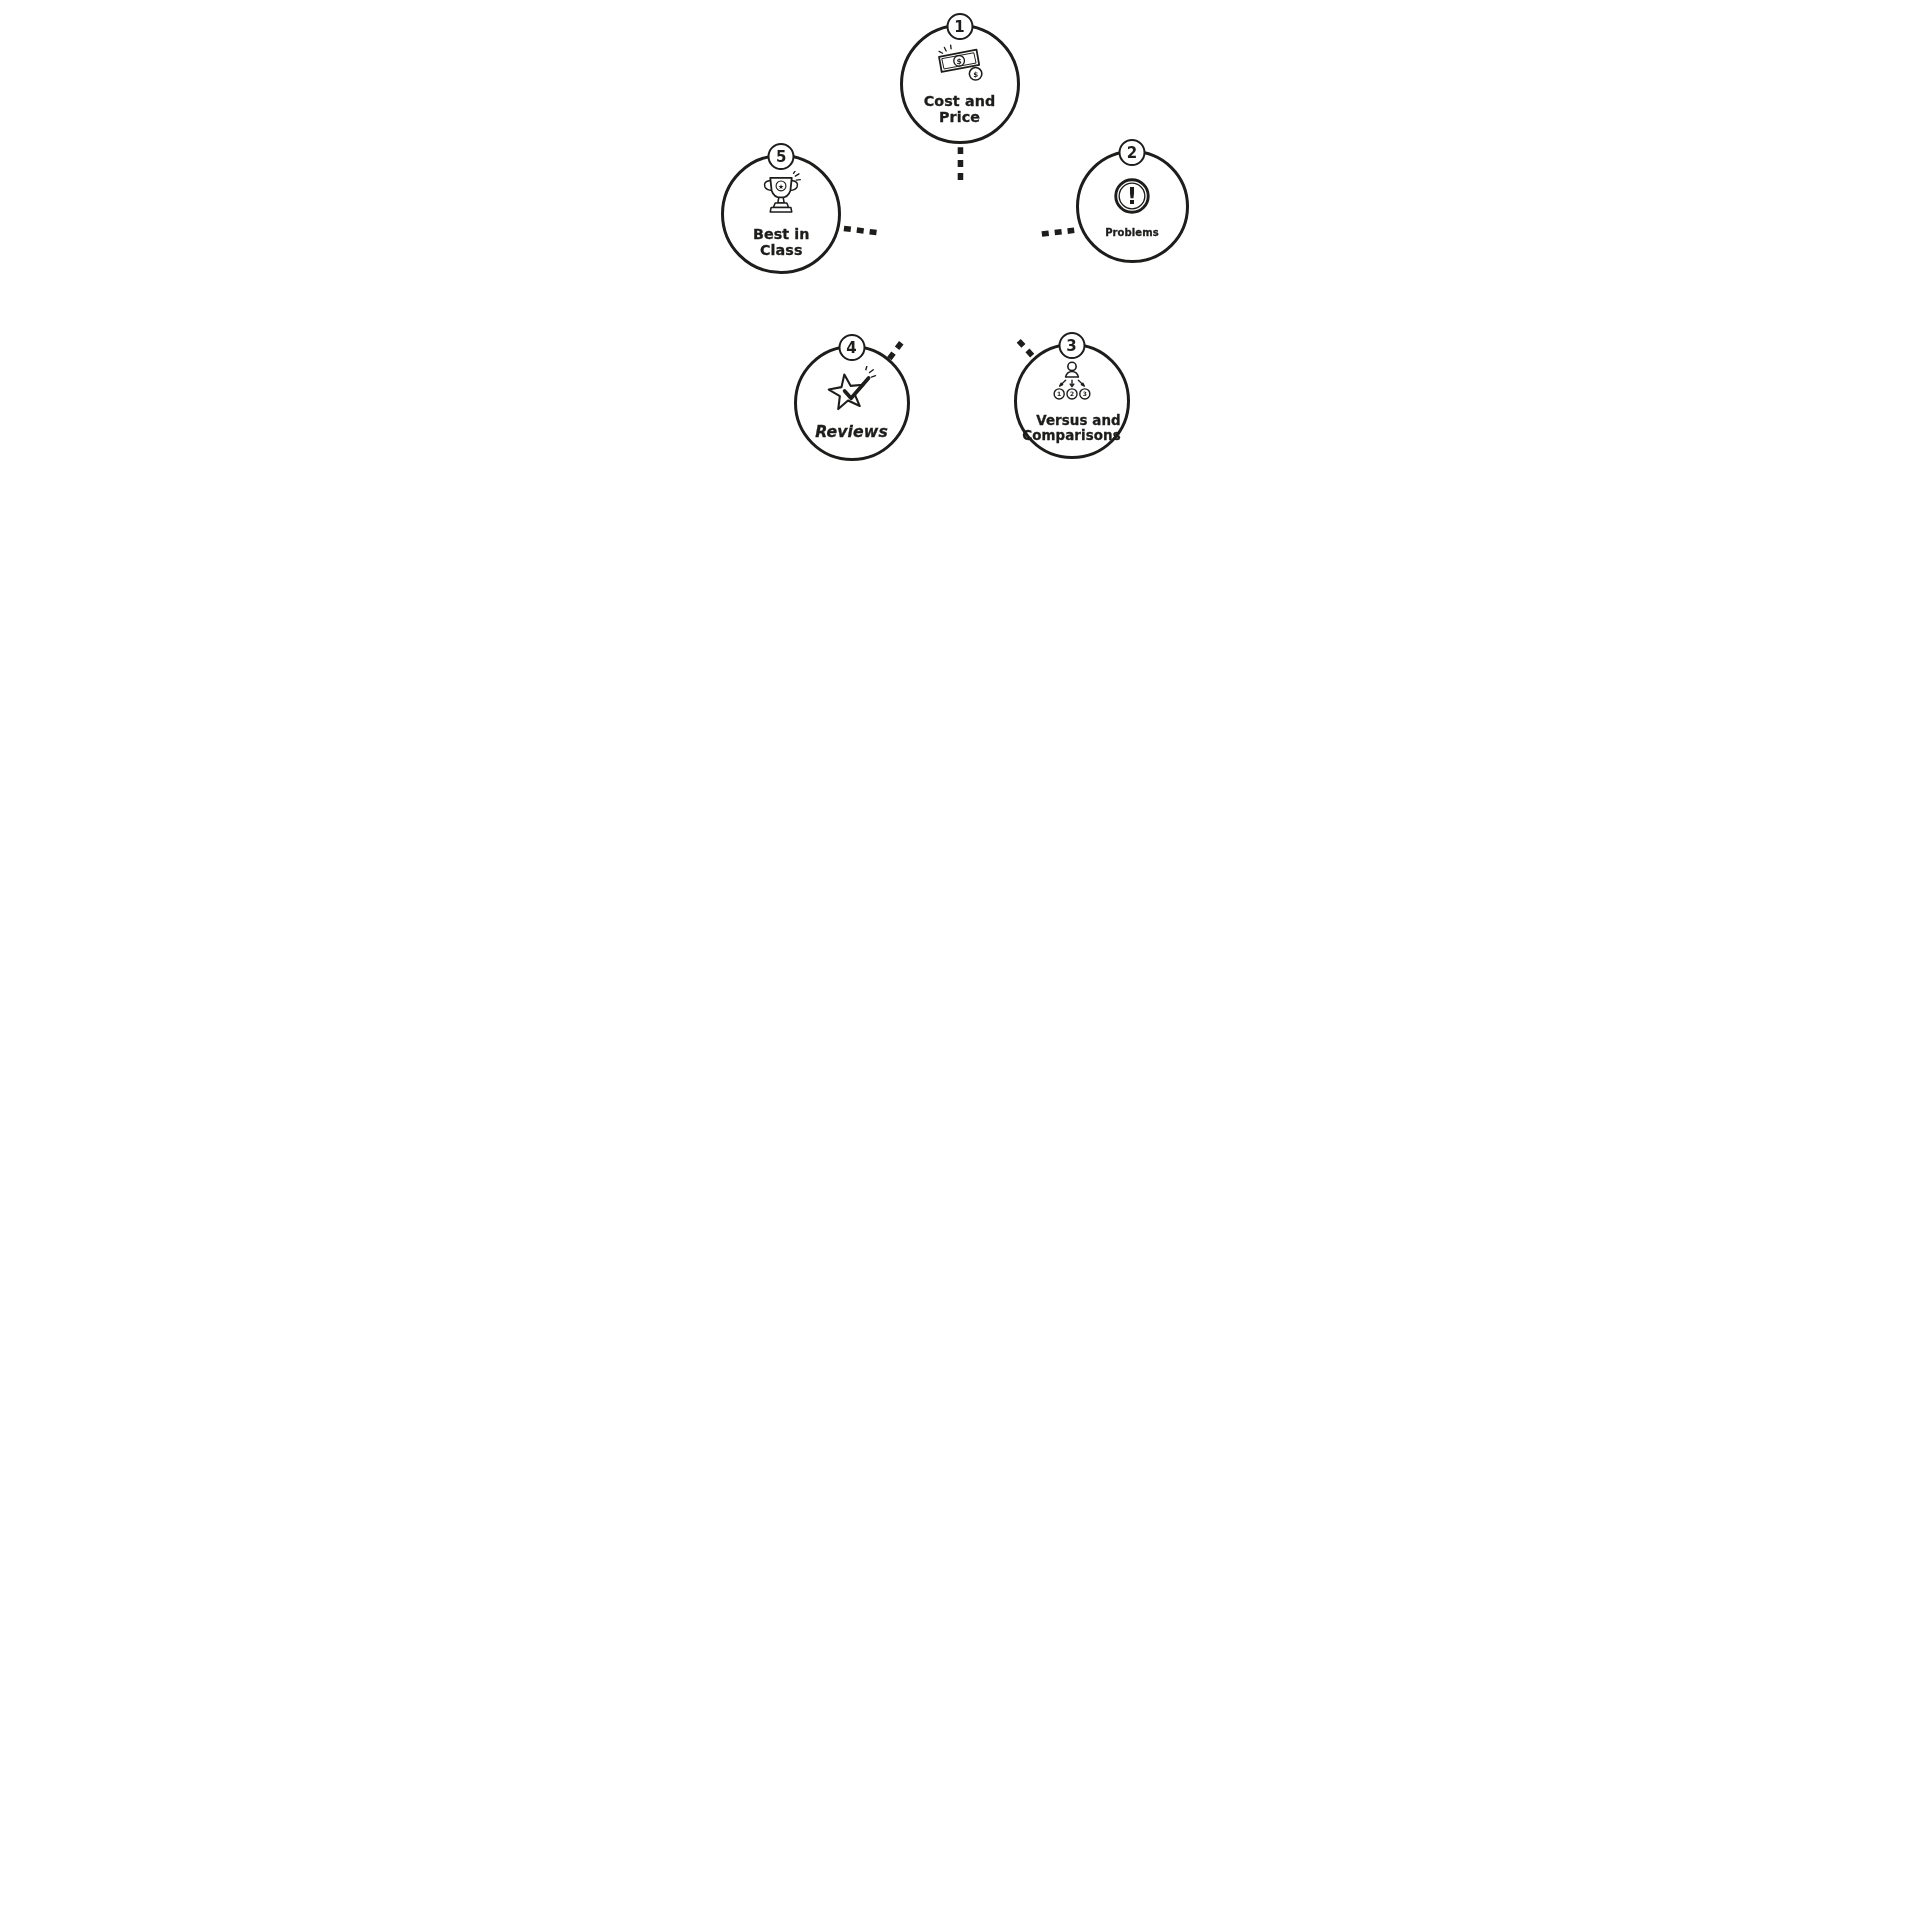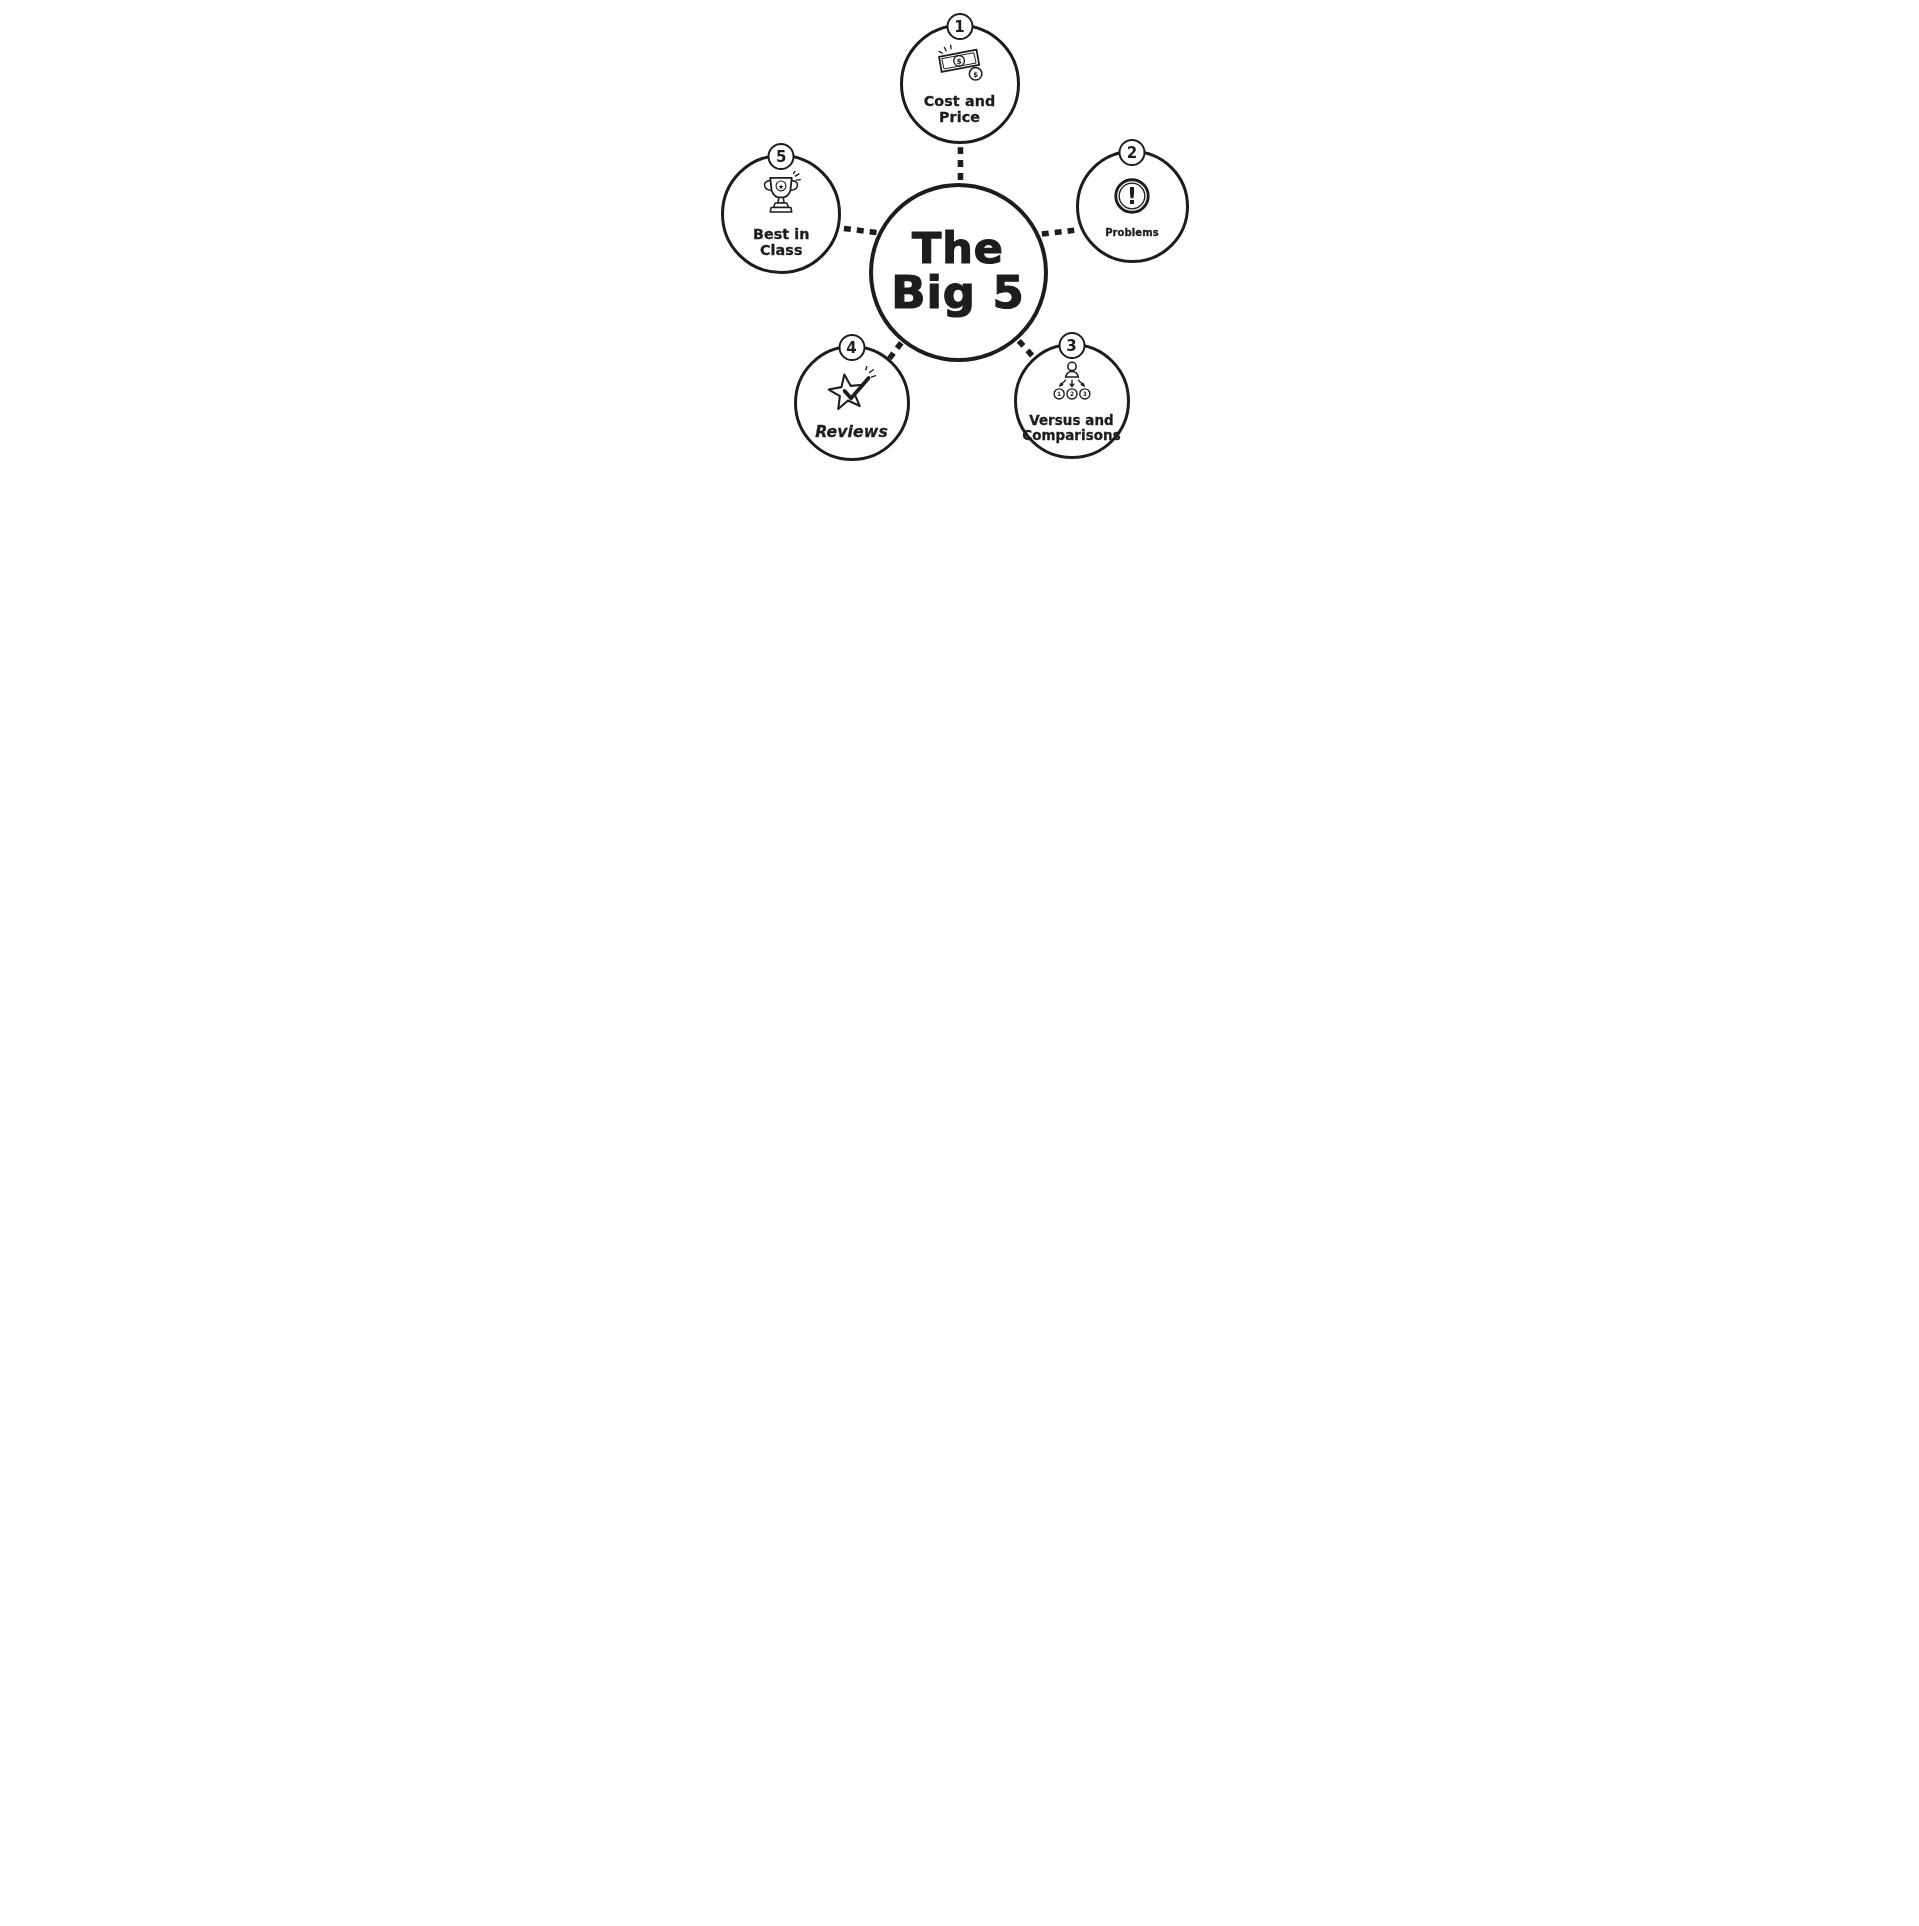--- a/index.html
+++ b/index.html
@@ -77,21 +77,21 @@
     font-weight: bold;
     font-size: 14.3px;
     line-height: 1.12;
     white-space: pre-line;
     letter-spacing: 0.1px;
     -webkit-text-stroke: 0.3px var(--ink);
     margin-top: 9px;
   }
   .node-2 .node-label { font-size: 10px; }
   .node-4 .node-label { font-size: 15.7px; font-style: italic; }
-  .node-3 .node-label { font-size: 13.4px; }
+  .node-3 .node-label { font-size: 13.4px; text-align: right; }
 
   .icon { display: block; }
   .icon .st { stroke: var(--ink); fill: none; stroke-linecap: round; stroke-linejoin: round; }
   .icon .fw { stroke: var(--ink); fill: #ffffff; stroke-linecap: round; stroke-linejoin: round; }
   .icon .tx {
     fill: var(--ink);
     stroke: none;
     font-weight: bold;
     font-family: "DejaVu Sans", "Liberation Sans", sans-serif;
     text-anchor: middle;
@@ -108,24 +108,20 @@
 <div class="canvas">
 
   <svg class="connectors" viewBox="0 0 1038 1042" aria-hidden="true">
     <line x1="520" y1="318" x2="520" y2="392"></line>
     <line x1="696" y1="506" x2="766" y2="498"></line>
     <line x1="646" y1="737" x2="680" y2="774"></line>
     <line x1="392" y1="741" x2="365" y2="777"></line>
     <line x1="268" y1="494" x2="342" y2="503"></line>
   </svg>
 
-  <div class="node center-node">
-    <div class="center-line line1">The</div>
-    <div class="center-line line2">Big 5</div>
-  </div>
 
   <div class="node sat node-1">
     <div class="badge">
       <span>1</span>
     </div>
     <svg class="icon icon-money" viewBox="0 0 130 90">
       <path class="st" stroke-width="3" d="M30 9 L34 17 M44 4 L45 12 M18 18 L26 22"></path>
       <path class="fw" stroke-width="4" d="M18 30 L102 14 L108 48 L24 64 Z"></path>
       <path class="st" stroke-width="2.2" d="M25 34 L96 21 L101 44 L30 57 Z"></path>
       <circle class="st" stroke-width="3" cx="63" cy="39" r="12"></circle>

